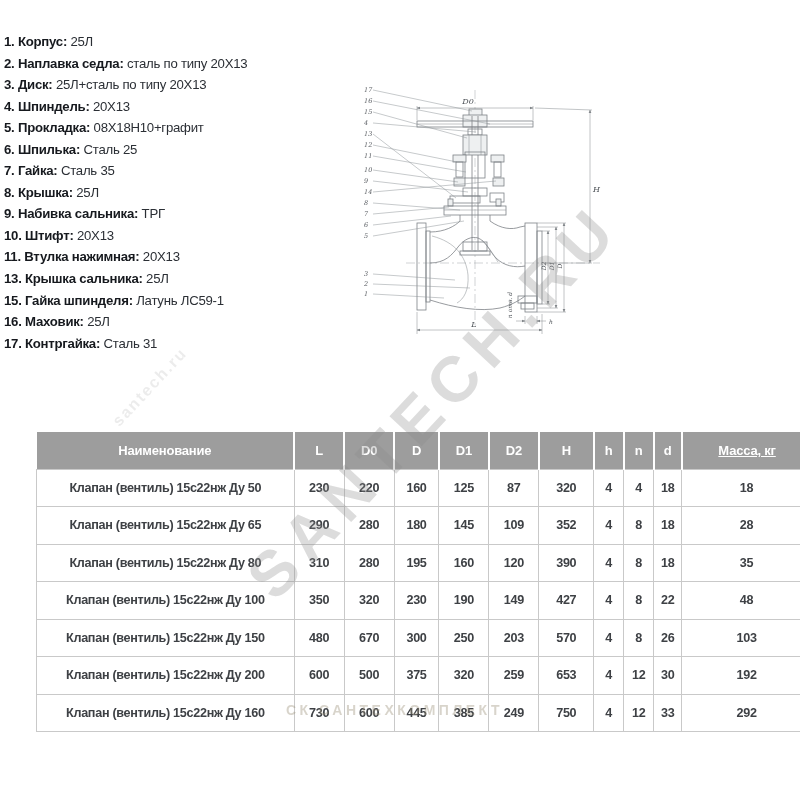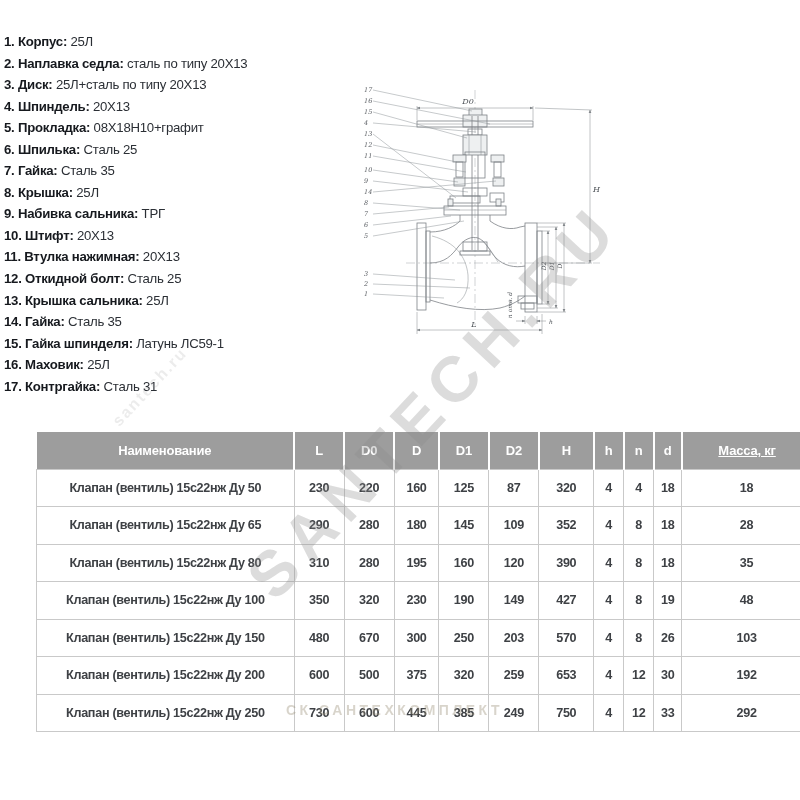--- a/index.html
+++ b/index.html
@@ -74,23 +74,21 @@
     <div class="part-item"><span class="pl-bold">2. Наплавка седла: </span><span>сталь по типу 20Х13</span></div>
     <div class="part-item"><span class="pl-bold">3. Диск: </span><span>25Л+сталь по типу 20Х13</span></div>
     <div class="part-item"><span class="pl-bold">4. Шпиндель: </span><span>20Х13</span></div>
     <div class="part-item"><span class="pl-bold">5. Прокладка: </span><span>08Х18Н10+графит</span></div>
     <div class="part-item"><span class="pl-bold">6. Шпилька: </span><span>Сталь 25</span></div>
     <div class="part-item"><span class="pl-bold">7. Гайка: </span><span>Сталь 35</span></div>
     <div class="part-item"><span class="pl-bold">8. Крышка: </span><span>25Л</span></div>
     <div class="part-item"><span class="pl-bold">9. Набивка сальника: </span><span>ТРГ</span></div>
     <div class="part-item"><span class="pl-bold">10. Штифт: </span><span>20Х13</span></div>
     <div class="part-item"><span class="pl-bold">11. Втулка нажимная: </span><span>20Х13</span></div>
-    <div class="part-item"><span class="pl-bold">12. Откидной болт: </span><span>Сталь 25</span></div>
     <div class="part-item"><span class="pl-bold">13. Крышка сальника: </span><span>25Л</span></div>
-    <div class="part-item"><span class="pl-bold">14. Гайка: </span><span>Сталь 35</span></div>
     <div class="part-item"><span class="pl-bold">15. Гайка шпинделя: </span><span>Латунь ЛС59-1</span></div>
     <div class="part-item"><span class="pl-bold">16. Маховик: </span><span>25Л</span></div>
     <div class="part-item"><span class="pl-bold">17. Контргайка: </span><span>Сталь 31</span></div>
   </div>
 
 <div class="drawing-wrap">
 <svg viewBox="0 0 250 260" width="250" height="260">
   <defs>
     <marker id="ar" viewBox="0 0 8 8" refX="7" refY="4" markerWidth="7" markerHeight="7" orient="auto-start-reverse">
       <path d="M0,1 L8,4 L0,7 z" fill="#82878b"></path>
@@ -311,21 +309,21 @@
       <tr>
         <td>Клапан (вентиль) 15с22нж Ду 100</td>
         <td>350</td>
         <td>320</td>
         <td>230</td>
         <td>190</td>
         <td>149</td>
         <td>427</td>
         <td>4</td>
         <td>8</td>
-        <td>19</td>
+        <td>22</td>
         <td>48</td>
       </tr>
       <tr>
         <td>Клапан (вентиль) 15с22нж Ду 150</td>
         <td>480</td>
         <td>670</td>
         <td>300</td>
         <td>250</td>
         <td>203</td>
         <td>570</td>
@@ -341,21 +339,21 @@
         <td>375</td>
         <td>320</td>
         <td>259</td>
         <td>653</td>
         <td>4</td>
         <td>12</td>
         <td>30</td>
         <td>192</td>
       </tr>
       <tr>
-        <td>Клапан (вентиль) 15с22нж Ду 250</td>
+        <td>Клапан (вентиль) 15с22нж Ду 160</td>
         <td>730</td>
         <td>600</td>
         <td>445</td>
         <td>385</td>
         <td>249</td>
         <td>750</td>
         <td>4</td>
         <td>12</td>
         <td>33</td>
         <td>292</td>

